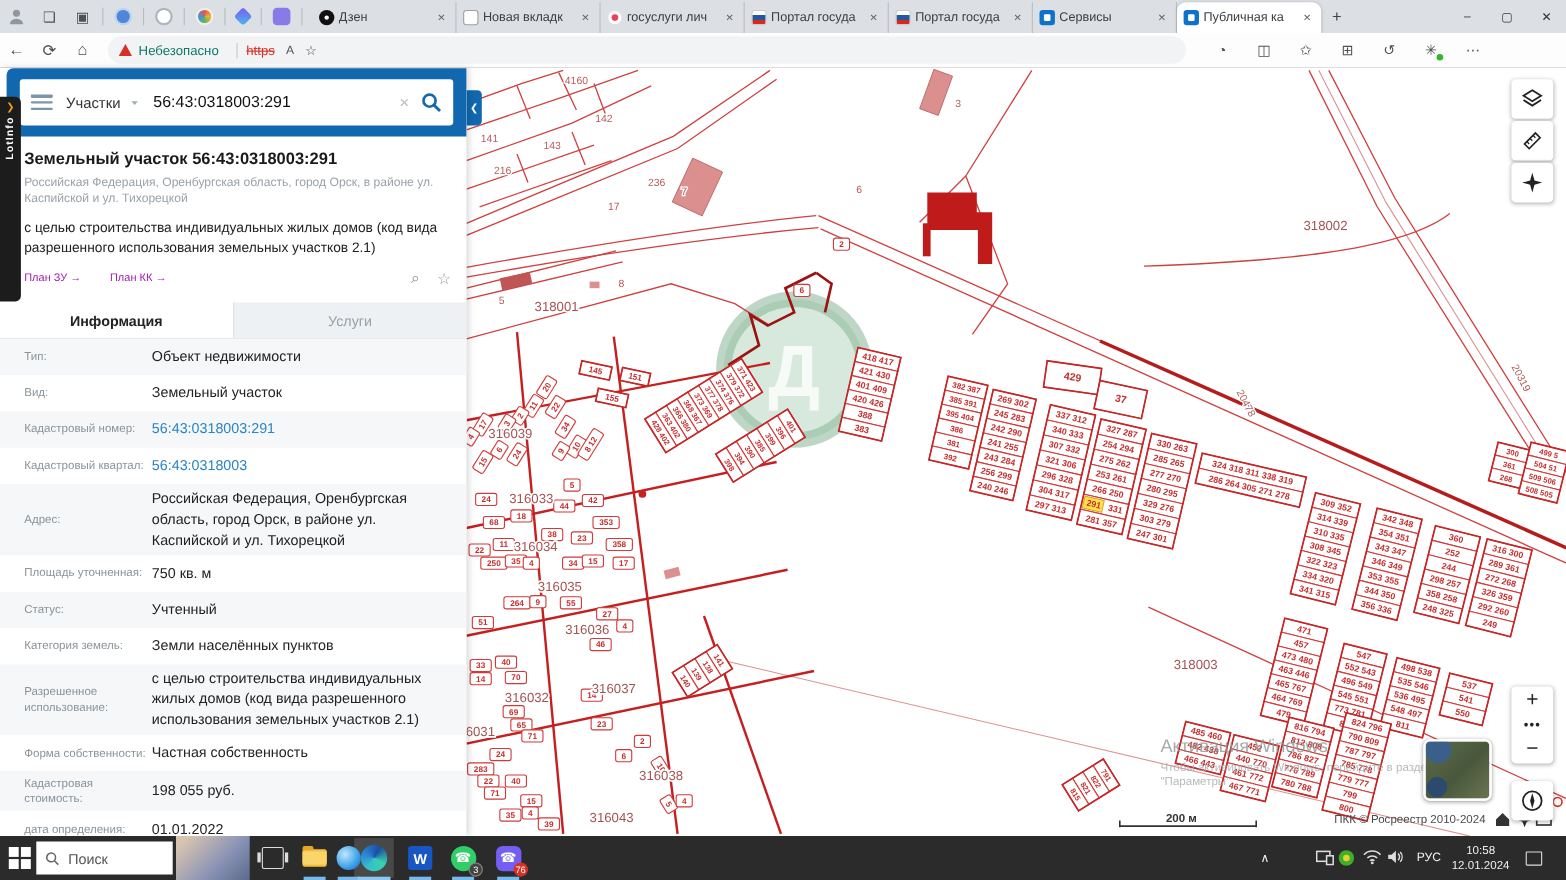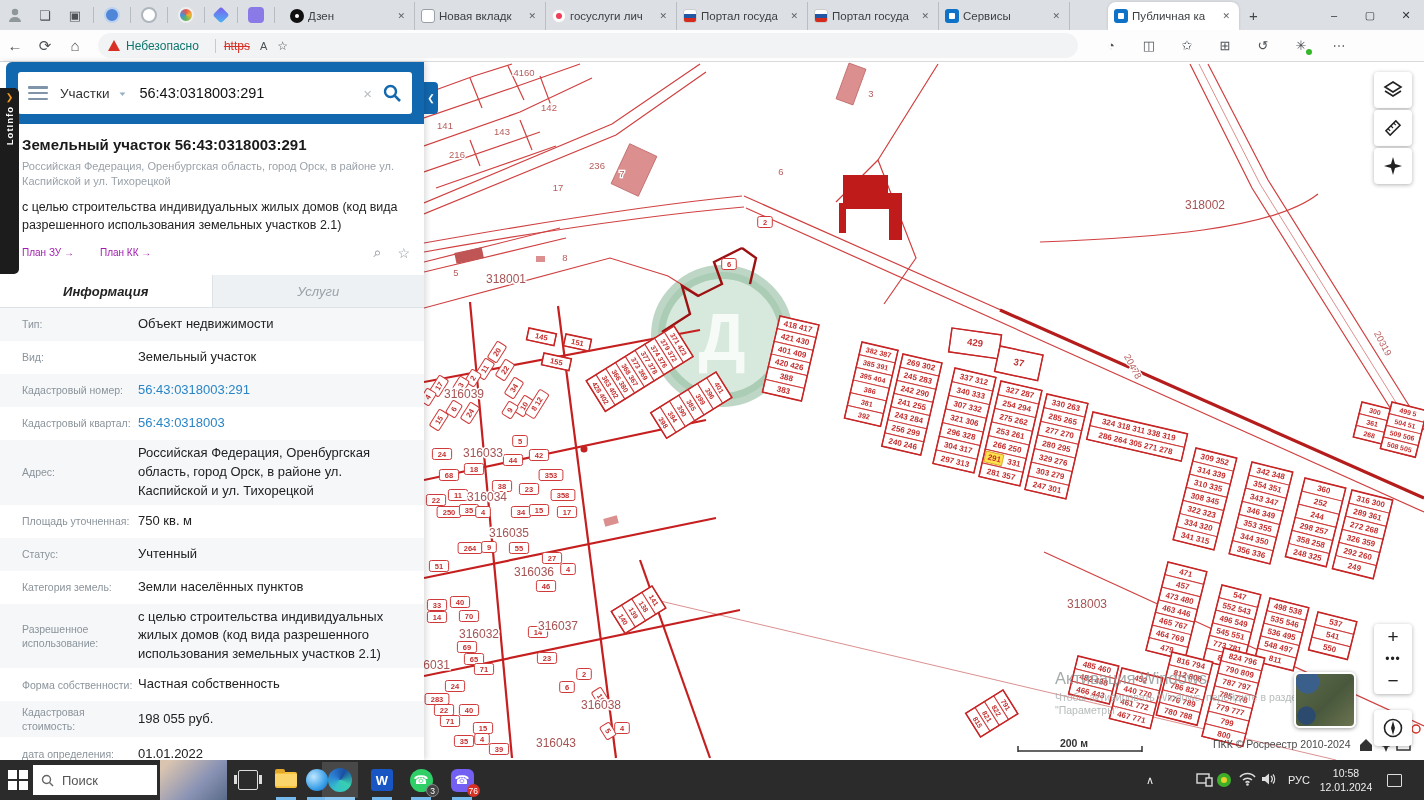--- a/index.html
+++ b/index.html
@@ -6,21 +6,21 @@
   *{box-sizing:border-box;}
   #screen{position:relative;width:1424px;height:800px;overflow:hidden;background:#fff;
           font-family:"Liberation Sans",sans-serif;}
   
   #tabstrip{position:absolute;left:0;top:0;width:1424px;height:30px;background:#dce0e5;display:flex;align-items:center;}
   .tsicon{width:30px;height:22px;display:flex;align-items:center;justify-content:center;color:#4d5257;font-size:13px;flex:0 0 auto;}
   .vsep{width:1px;height:16px;background:#b7bcc2;margin:0 3px;flex:0 0 auto;}
   .extdot{width:16px;height:16px;border-radius:50%;flex:0 0 auto;margin:0 7px;}
   #tabs{display:flex;height:30px;align-items:flex-end;margin-left:6px;}
   .tab{width:131px;height:28px;display:flex;align-items:center;padding:0 6px;position:relative;border-right:1px solid #b9bec4;}
-  .tab.active{background:#fff;border-radius:8px 8px 0 0;border-right:none;box-shadow:0 0 3px rgba(0,0,0,.15);margin-left:38px;}
+  .tab.active{background:#fff;border-radius:8px 8px 0 0;border-right:none;box-shadow:0 0 3px rgba(0,0,0,.15);}
   .tab .ttl{flex:1;font-size:11.5px;color:#3c4043;white-space:nowrap;overflow:hidden;margin:0 4px;}
   .tab .cls{font-size:9px;color:#5f6368;padding:2px 3px;}
   .fav{width:14px;height:14px;border-radius:3px;flex:0 0 auto;display:inline-block;position:relative;}
   .fav.dzen{border-radius:50%;background:#111;}
   .fav.dzen:after{content:"";position:absolute;left:5px;top:5px;width:4px;height:4px;background:#fff;border-radius:50%;}
   .fav.newtab{border:1.5px solid #9aa0a6;background:#fff;}
   .fav.gosuslugi{border-radius:50%;background:#fff;border:1.5px solid #e0e0e0;}
   .fav.gosuslugi:after{content:"";position:absolute;left:3px;top:3px;width:6px;height:6px;border-radius:50%;background:#ee3f58;}
   .fav.flag{background:linear-gradient(#fff 33%,#2257a5 33%,#2257a5 66%,#d52b1e 66%);border:1px solid #ccc;}
   .fav.pkk{background:#0e72c8;}
@@ -80,21 +80,21 @@
   #card{padding:12px 14px 6px 22px;}
   #ptitle{font-size:15px;font-weight:bold;color:#1a1a1a;}
   #psub{font-size:11px;color:#9aa2a9;margin-top:6px;line-height:1.4;}
   #pdesc{font-size:12.5px;color:#222;margin-top:8px;line-height:1.45;}
   #plinks{display:flex;align-items:center;margin:10px 0 8px 0;}
   .plink{color:#a21caf;font-size:10px;margin-right:26px;}
   #cardicons{margin-left:auto;display:flex;align-items:center;color:#8a939b;}
   #cardicons span{margin-left:16px;font-size:14px;}
   
   #ptabs{display:flex;height:33px;border-bottom:1px solid #dde2e6;}
-  .ptab{flex:1;display:flex;align-items:center;justify-content:center;font-size:13px;font-style:italic;}
+  .ptab{flex:1;display:flex;align-items:center;justify-content:center;font-size:13px;}
   .ptab.on{background:#fff;color:#222;font-weight:bold;}
   .ptab.off{background:#eef1f4;color:#99a1a8;border-left:1px solid #dde2e6;}
   
   .prow{display:flex;min-height:33px;align-items:center;padding:4px 0;}
   .prow.alt{background:#f5f7f9;}
   .plab{width:138px;flex:0 0 auto;padding-left:22px;font-size:10.5px;color:#8b949b;line-height:1.35;}
   .pval{flex:1;font-size:13px;color:#222;line-height:1.45;padding-right:14px;}
   .pval.link{color:#2a85c6;}
   
   #lotinfo{position:absolute;left:0;top:26px;width:19px;height:186px;background:#1c1c1c;border-radius:0 5px 5px 0;display:flex;flex-direction:column;align-items:center;padding-top:4px;}

